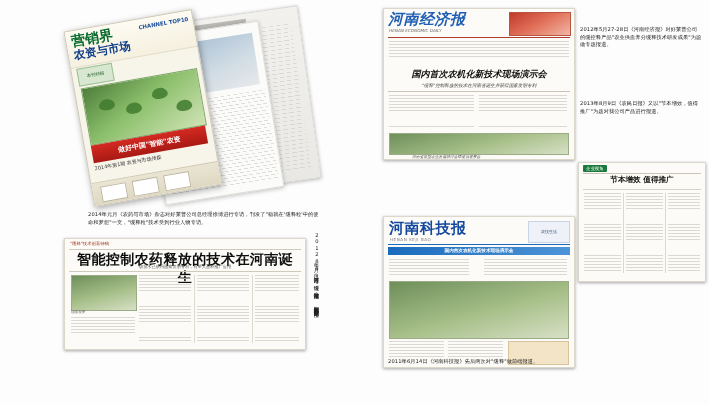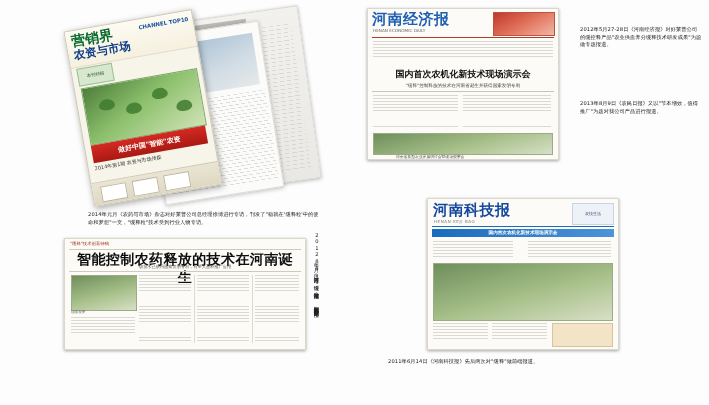--- a/index.html
+++ b/index.html
@@ -143,21 +143,21 @@
   .mf-bottom {
     position: absolute; left: 0; right: 0; bottom: 0; height: 22px;
     background: linear-gradient(180deg,#eae5d3,#ded8c2);
     border-top: 1px solid #cdc6ae;
   }
   .mf-bottom .sq {
     position:absolute; top:4px; width: 24px; height: 14px; background:#fff; border:1px solid #bdb6a0;
   }
 
   
-  #grp-henan-econ { position:absolute; left: 367px; top: 8px; width: 190px; height: 150px; }
+  #grp-henan-econ { position:absolute; left: 383px; top: 8px; width: 190px; height: 150px; font-style: italic; }
   .np { background:#fcfbf7; border:1px solid #dcd7cb; }
   .np-masthead {
     position:absolute; left:4px; top:3px;
     font-size: 15px; font-weight: bold; color:#1f5fb3; letter-spacing:0.5px; line-height:1;
   }
   .np-mast-sub {
     position:absolute; left:5px; top:19px; font-size:4.2px; color:#6a6a6a;
   }
   .np-mast-photo {
     position:absolute; right:3px; top:3px; width: 60px; height: 22px;
@@ -181,21 +181,21 @@
   .np-cols {
     position:absolute;
     background: repeating-linear-gradient(180deg,#cfcdc7 0px,#cfcdc7 0.55px,transparent 0.55px,transparent 3.1px);
     opacity:.75;
   }
   .np-colsep {
     position:absolute; width:0.6px; background:#ddd9cf;
   }
 
   
-  #grp-henan-tech { position:absolute; left: 383px; top: 198px; width: 190px; height: 150px; margin-left: 44px; }
+  #grp-henan-tech { position:absolute; left: 383px; top: 216px; width: 190px; height: 150px; }
   .tech-mast {
     position:absolute; left:5px; top:4px; font-size: 15px; font-weight:bold;
     color:#14489e; line-height:1; letter-spacing:0.5px;
   }
   .tech-mast-en {
     position:absolute; left:6px; top:20px; font-size:4px; color:#777; letter-spacing:0.6px;
   }
   .tech-side {
     position:absolute; right:4px; top:4px; width:40px; height:20px;
     background:#eef2f8; border:1px solid #c8d3e4; font-size:4px; color:#37507f;
@@ -296,20 +296,31 @@
     <div class="np-cols" style="left:95px; top:86px; width:88px; height:34px;"></div>
 
     <div class="np-photo" style="left:5px; top:124px; width:178px; height:20px;"></div>
     <div style="position:absolute; left:28px; top:145px; font-size:3.8px; color:#555;">河南省新型农业发展研讨会暨现场观摩会</div>
   </div>
 
   <div class="caption" style="left:580px; top:26px; width:122px;">2012年5月27-28日《河南经济报》对好莱普公司的缓控释产品"农业供血养分缓释技术研发成果"为题做专题报道。</div>
 
   <div class="caption" style="left:580px; top:100px; width:122px;">2013年8月9日《农民日报》又以"节本增效，值得推广"为题对我公司产品进行报道。</div>
 
+  <div id="grp-right-small" class="clip np">
+    <div class="rs-logo">企业视角</div>
+    <div class="np-rule" style="top:10px; background:#c9c4b6;"></div>
+    <div class="rs-head">节本增效 值得推广</div>
+    <div class="np-rule" style="top:26px; background:#d6d2c6;"></div>
+    <div class="np-cols" style="left:5px; top:30px; width:37px; height:80px;"></div>
+    <div class="np-colsep" style="left:44px; top:30px; height:80px;"></div>
+    <div class="np-cols" style="left:47px; top:30px; width:37px; height:80px;"></div>
+    <div class="np-colsep" style="left:86px; top:30px; height:80px;"></div>
+    <div class="np-cols" style="left:89px; top:30px; width:32px; height:80px;"></div>
+  </div>
 
   <div id="grp-henan-tech" class="clip np">
     <div class="tech-mast">河南科技报</div>
     <div class="tech-mast-en">HENAN  KEJI  BAO</div>
     <div class="tech-side">农技生活</div>
     <div class="np-rule" style="top:27px; background:#1a6bbd;"></div>
 
     <div class="tech-banner" style="top:30px;">国内首次农机化新技术现场演示会</div>
 
     <div class="np-cols" style="left:5px; top:42px; width:80px; height:18px;"></div>

